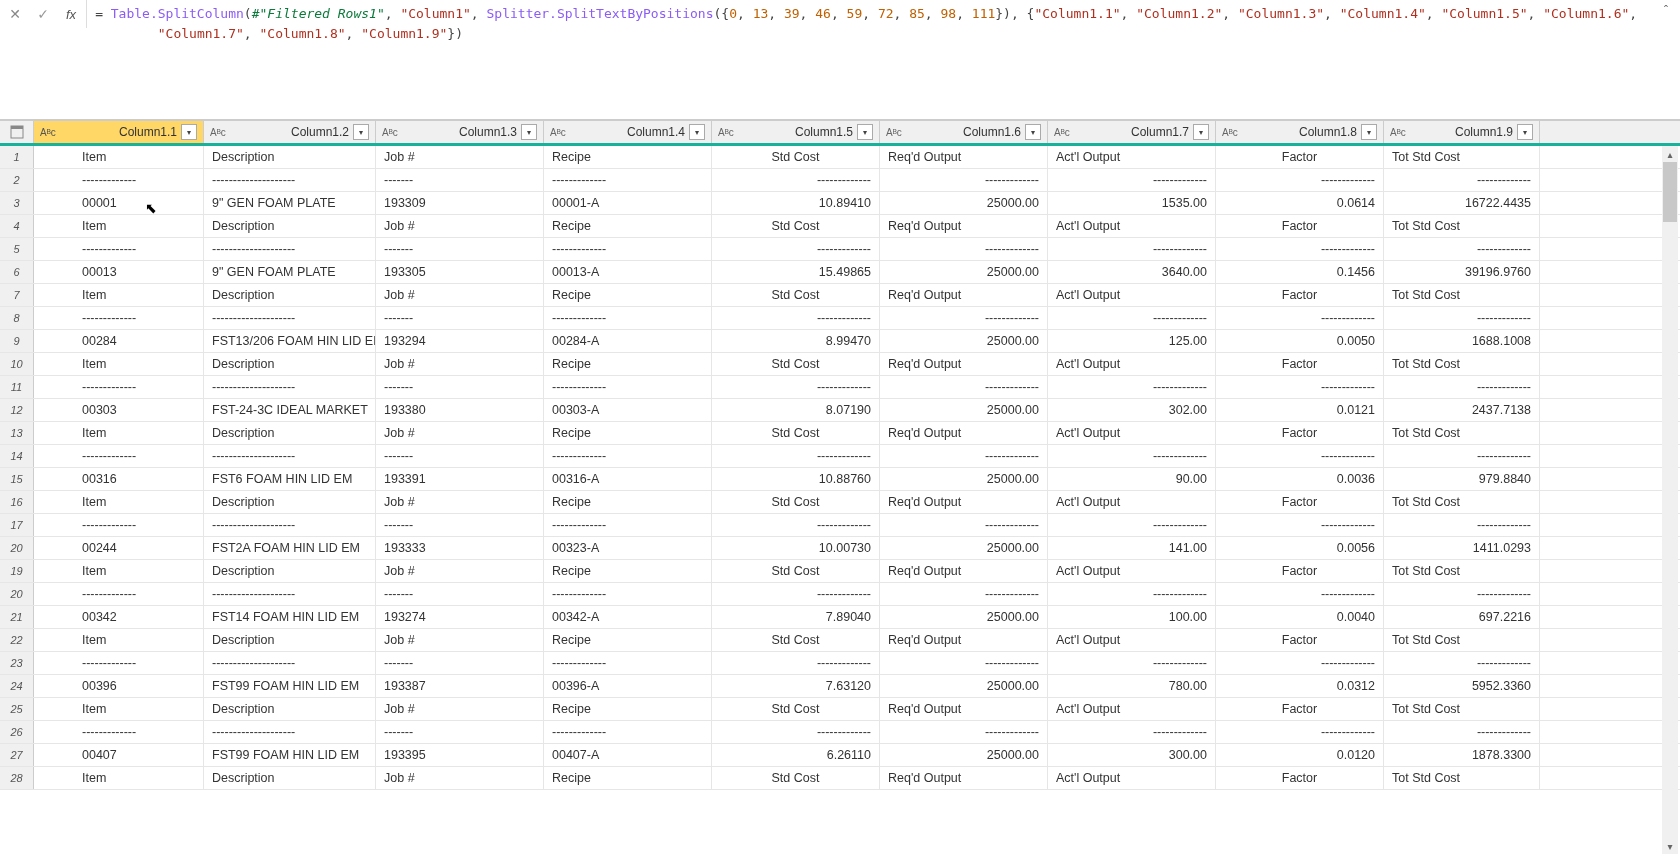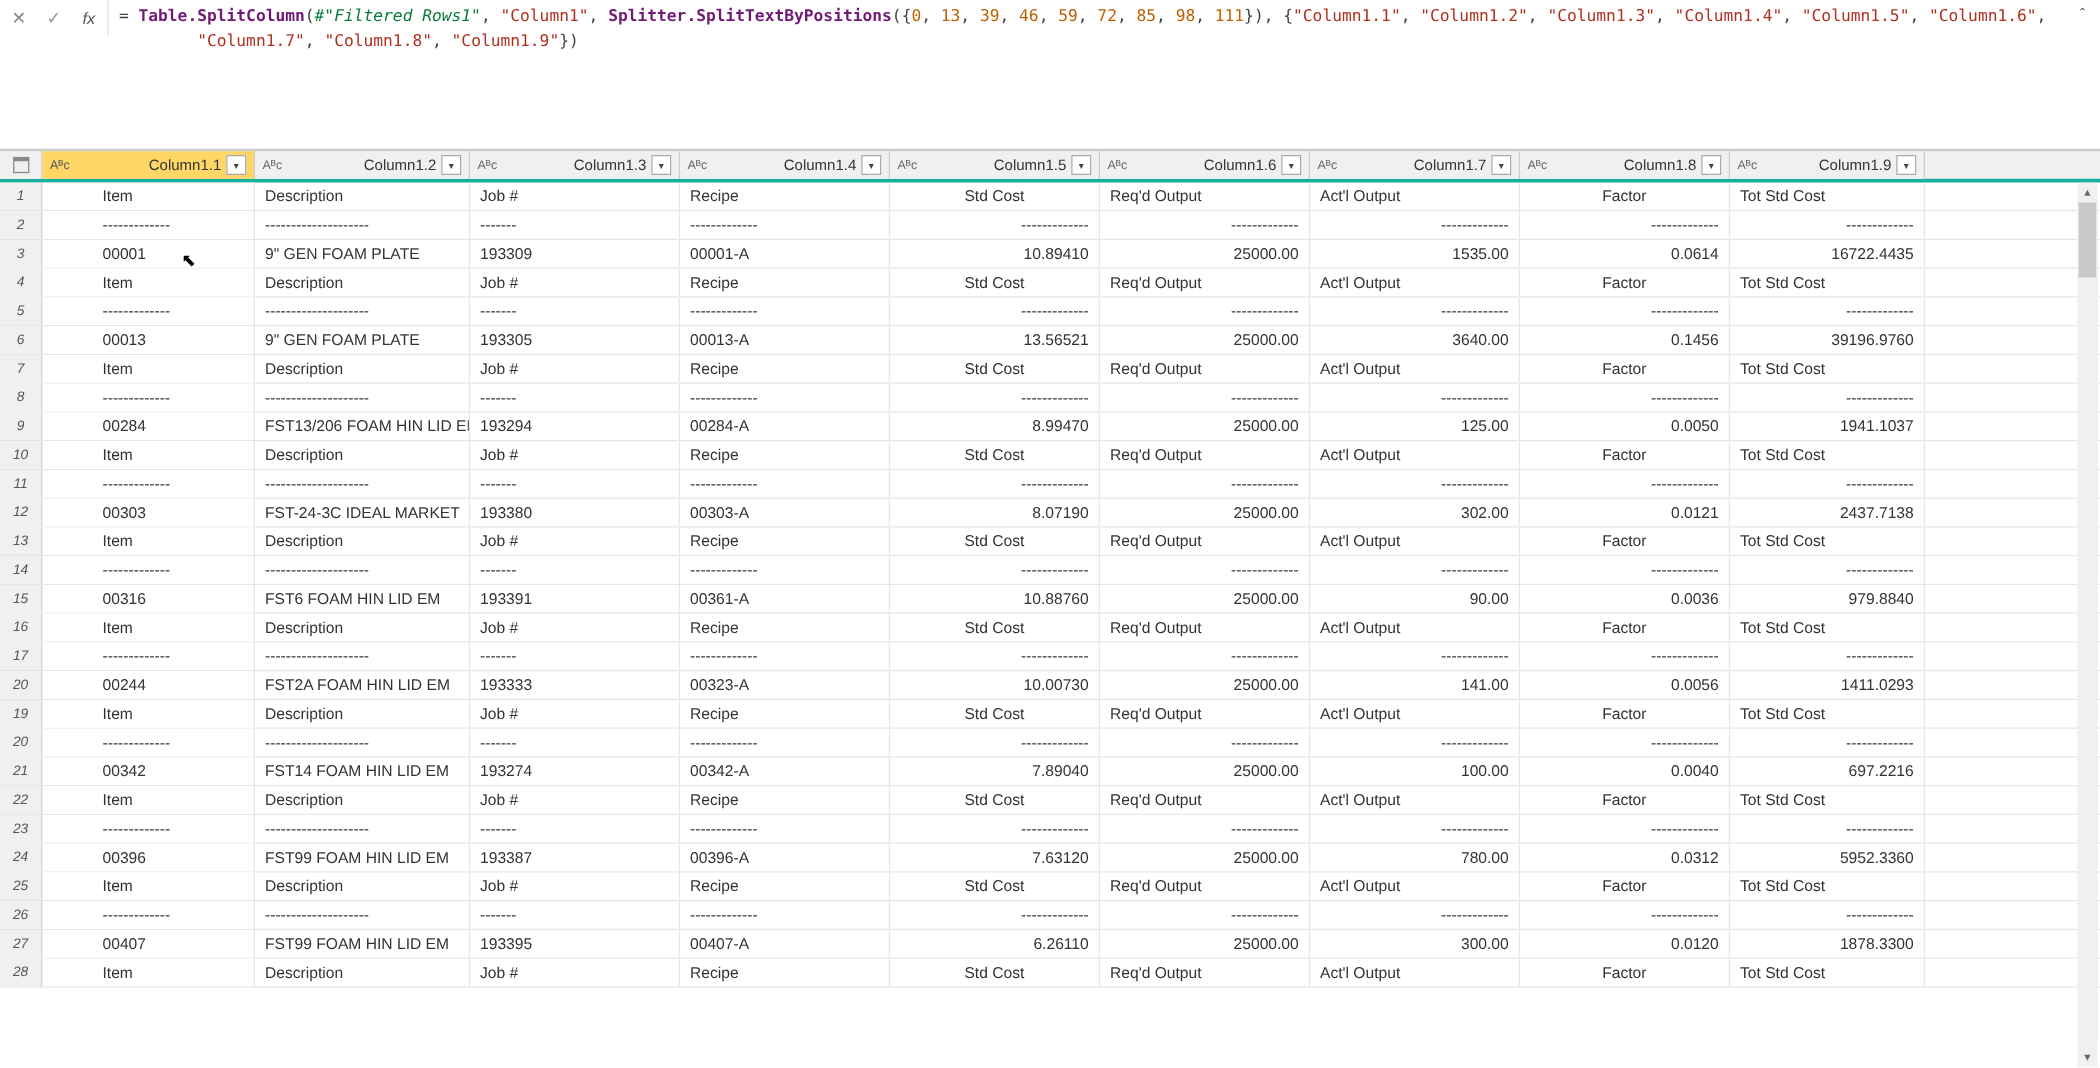--- a/index.html
+++ b/index.html
@@ -42,21 +42,21 @@
 .formula-text {
   flex: 1;
   padding: 4px 8px;
   font-family: Consolas, monospace;
   font-size: 13px;
   line-height: 1.5;
   white-space: pre-wrap;
   color: #222;
 }
 .tok-eq { color:#444; }
-.tok-ident { color:#701a75;font-weight:bold; }
+.tok-ident { color:#8b5cf6; }
 .tok-paren { color:#444; }
 .tok-step { color:#0a7a3b; font-style: italic; }
 .tok-str { color:#b03020; }
 .tok-num { color:#c06000; }
 .tok-comma { color:#444; }
 .collapse-btn {
   width: 20px;
   padding: 4px;
   color: #666;
   cursor: pointer;
@@ -326,21 +326,21 @@
           <div class="cell col-w7 right">-------------</div>
           <div class="cell col-w8 right">-------------</div>
           <div class="cell col-w9 right">-------------</div>
         </div>
         <div class="data-row">
           <div class="row-header">6</div>
           <div class="cell col-w1 selcol">00013</div>
           <div class="cell col-w2">9" GEN FOAM PLATE</div>
           <div class="cell col-w3">193305</div>
           <div class="cell col-w4">00013-A</div>
-          <div class="cell col-w5 right">13.56521</div>
+          <div class="cell col-w5 right">15.49865</div>
           <div class="cell col-w6 right">25000.00</div>
           <div class="cell col-w7 right">3640.00</div>
           <div class="cell col-w8 right">0.1456</div>
           <div class="cell col-w9 right">39196.9760</div>
         </div>
         <div class="data-row">
           <div class="row-header">7</div>
           <div class="cell col-w1 selcol">Item</div>
           <div class="cell col-w2">Description</div>
           <div class="cell col-w3">Job #</div>
@@ -366,21 +366,21 @@
         <div class="data-row">
           <div class="row-header">9</div>
           <div class="cell col-w1 selcol">00284</div>
           <div class="cell col-w2">FST13/206 FOAM HIN LID EM</div>
           <div class="cell col-w3">193294</div>
           <div class="cell col-w4">00284-A</div>
           <div class="cell col-w5 right">8.99470</div>
           <div class="cell col-w6 right">25000.00</div>
           <div class="cell col-w7 right">125.00</div>
           <div class="cell col-w8 right">0.0050</div>
-          <div class="cell col-w9 right">1941.1037</div>
+          <div class="cell col-w9 right">1688.1008</div>
         </div>
         <div class="data-row">
           <div class="row-header">10</div>
           <div class="cell col-w1 selcol">Item</div>
           <div class="cell col-w2">Description</div>
           <div class="cell col-w3">Job #</div>
           <div class="cell col-w4">Recipe</div>
           <div class="cell col-w5 center">Std Cost</div>
           <div class="cell col-w6">Req'd Output</div>
           <div class="cell col-w7">Act'l Output</div>
@@ -433,21 +433,21 @@
           <div class="cell col-w6 right">-------------</div>
           <div class="cell col-w7 right">-------------</div>
           <div class="cell col-w8 right">-------------</div>
           <div class="cell col-w9 right">-------------</div>
         </div>
         <div class="data-row">
           <div class="row-header">15</div>
           <div class="cell col-w1 selcol">00316</div>
           <div class="cell col-w2">FST6 FOAM HIN LID EM</div>
           <div class="cell col-w3">193391</div>
-          <div class="cell col-w4">00361-A</div>
+          <div class="cell col-w4">00316-A</div>
           <div class="cell col-w5 right">10.88760</div>
           <div class="cell col-w6 right">25000.00</div>
           <div class="cell col-w7 right">90.00</div>
           <div class="cell col-w8 right">0.0036</div>
           <div class="cell col-w9 right">979.8840</div>
         </div>
         <div class="data-row">
           <div class="row-header">16</div>
           <div class="cell col-w1 selcol">Item</div>
           <div class="cell col-w2">Description</div>

